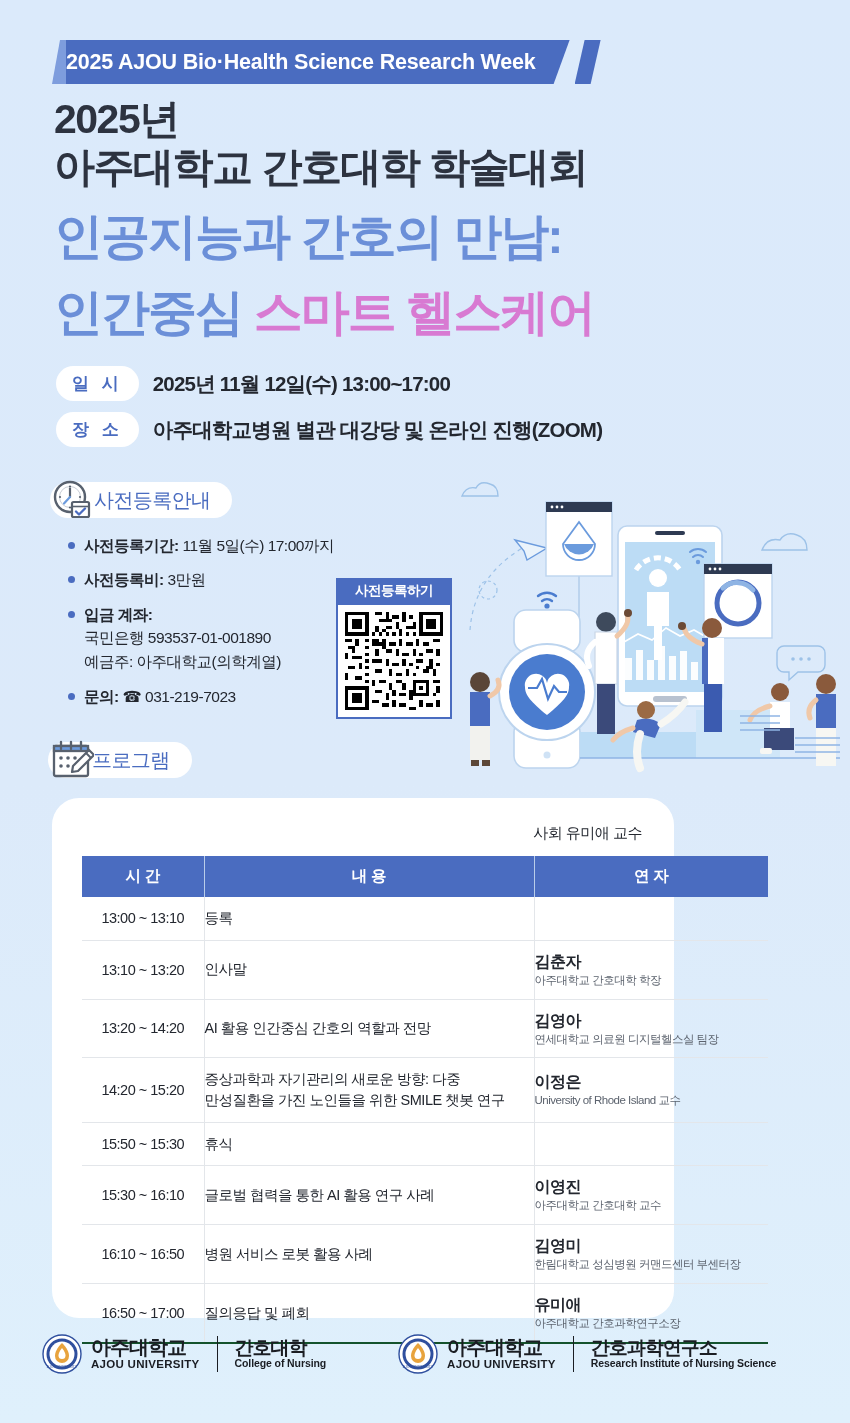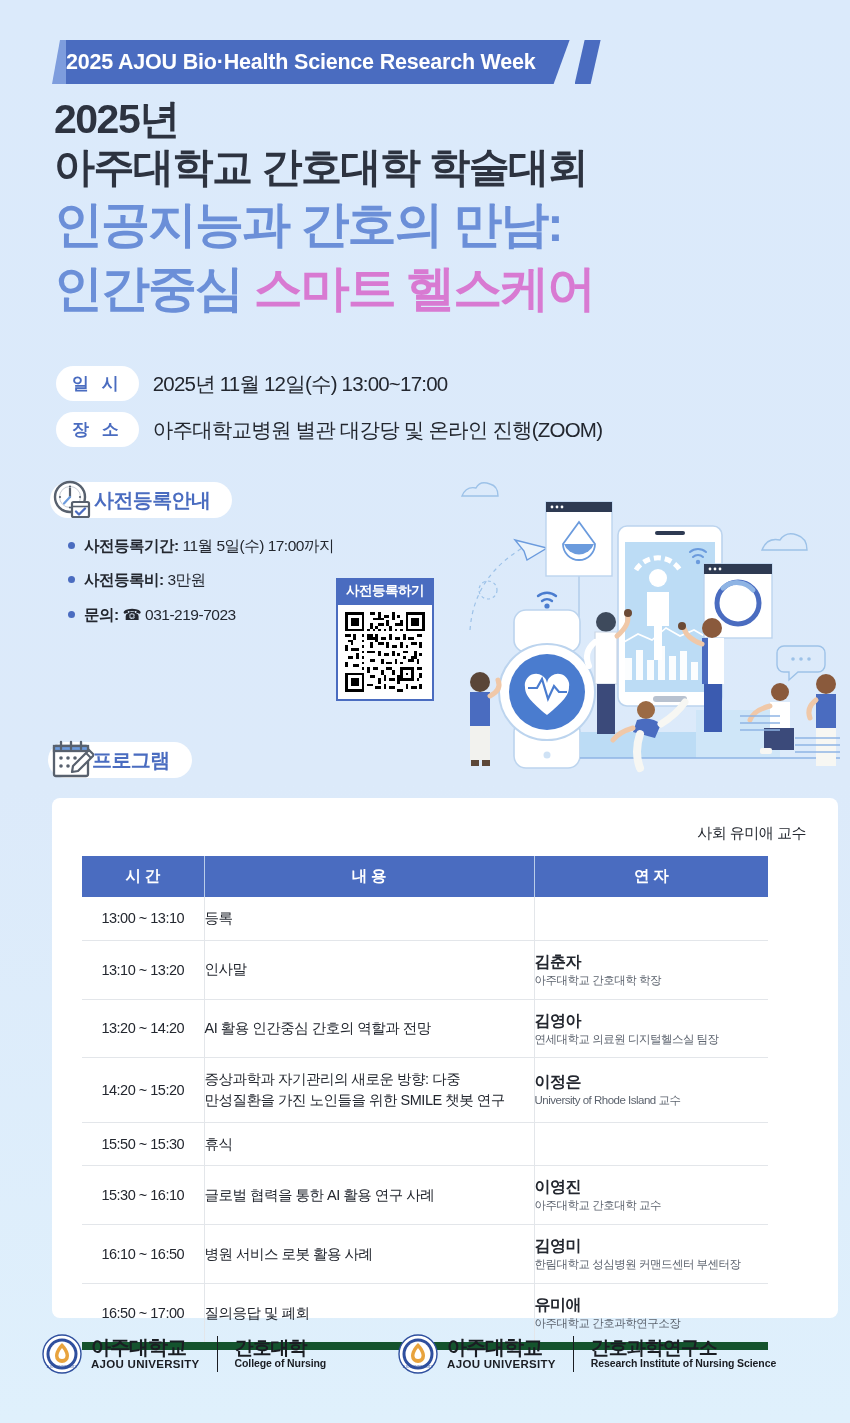--- a/index.html
+++ b/index.html
@@ -31,90 +31,90 @@
   }
   .ribbon-tail {
     width:26px; background:#4a6cc0; margin-left:5px;
     clip-path:polygon(10px 0, 100% 0, calc(100% - 10px) 100%, 0 100%);
   }
 
   
   .title-block { position:absolute; left:54px; top:96px; width:560px; }
   .t-line1 { font-size:41px; font-weight:900; color:#2d3340; letter-spacing:-1.5px; line-height:1.16; }
   .t-line2 { font-size:41px; font-weight:900; color:#2d3340; letter-spacing:-1.5px; line-height:1.16; }
-  .t-big   { font-size:49px; font-weight:900; letter-spacing:-2px; line-height:1.22; margin-top:4px; }
+  .t-big   { font-size:49px; font-weight:900; letter-spacing:-2px; line-height:1.22; margin-top:16px; }
   .c-blue { color:#6b8fd8; }
   .c-pink { color:#d87ad2; }
 
   
   .info-row { position:absolute; left:56px; display:flex; align-items:center; gap:14px; }
   .info-row.r1 { top:366px; }
   .info-row.r2 { top:412px; }
   .pill {
     background:#ffffff; color:#4a6cc0; font-weight:800; font-size:17px;
     border-radius:999px; padding:6px 16px; letter-spacing:4px;
     min-width:70px; text-align:center;
   }
-  .info-txt { font-size:20.5px; font-weight:400; color:#23272f; letter-spacing:-0.8px; }
+  .info-txt { font-size:20.5px; font-weight:700; color:#23272f; letter-spacing:-0.8px; }
 
   
   .sec-badge { position:absolute; display:flex; align-items:center; }
   .sec-badge .sb-pill {
     background:#ffffff; border-radius:999px; height:36px;
     display:flex; align-items:center; padding:0 22px 0 44px;
-    font-size:20px; font-weight:700; color:#4a6cc0; letter-spacing:-0.6px;
+    font-size:20px; font-weight:400; color:#4a6cc0; letter-spacing:-0.6px;
   }
   .sec-badge .sb-icon { position:absolute; left:0px; top:-4px; width:46px; height:44px; }
 
   .reg-badge { left:50px; top:482px; }
   .prog-badge { left:48px; top:742px; }
 
   
   .reg-list { position:absolute; left:68px; top:534px; width:330px; }
   .reg-item { display:flex; align-items:flex-start; margin-bottom:11px; }
   .bullet { width:7px; height:7px; border-radius:50%; background:#4a6cc0; margin-top:8px; margin-right:9px; flex:none; }
   .reg-body { font-size:15.5px; color:#23272f; line-height:1.5; letter-spacing:-0.5px; }
   .reg-body b { font-weight:900; }
   .reg-sub { font-size:15.5px; color:#23272f; line-height:1.55; letter-spacing:-0.5px; }
 
   
-  .qr-box { position:absolute; left:336px; top:578px; width:98px; }
+  .qr-box { position:absolute; left:336px; top:578px; width:116px; }
   .qr-label {
     background:#4a6cc0; color:#fff; text-align:center;
     font-size:13.5px; font-weight:800; padding:4px 0 5px; letter-spacing:-0.5px;
   }
   .qr-frame { background:#fff; border:2px solid #4a6cc0; border-top:none; padding:7px; }
   .qr-grid { width:100%; display:block; }
 
   
   .illus { position:absolute; left:440px; top:470px; width:410px; height:320px; }
 
   
   .prog-card {
-    position:absolute; left:52px; top:798px; width:786px; height:520px;
-    background:#ffffff; border-radius:8px;
+    position:absolute; left:52px; top:798px; width:622px; height:520px;
+    background:#ffffff; border-radius:27px;
   }
   .moderator { position:absolute; right:32px; top:26px; font-size:15px; color:#23272f; letter-spacing:-0.5px; }
 
   table.program { position:absolute; left:30px; top:58px; width:686px; border-collapse:collapse; }
   table.program thead th {
     background:#4a6cc0; color:#fff; font-size:15.5px; font-weight:700;
     padding:10px 0; letter-spacing:-0.3px; border-right:1px solid #b9cdea;
   }
   table.program thead th:last-child { border-right:none; }
   table.program td {
     border-bottom:1px solid #e3e6ea; padding:11px 0; vertical-align:middle;
     font-size:14.5px; color:#23272f; letter-spacing:-0.5px;
   }
   td.c-time { width:122px; text-align:center; border-right:1px solid #e3e6ea; font-weight:500; }
   td.c-topic { width:330px; padding-left:14px; padding-right:10px; border-right:1px solid #e3e6ea; line-height:1.42; }
   td.c-sp { width:234px; padding-left:14px; }
   .sp-name { font-size:16px; font-weight:800; color:#23272f; line-height:1.25; }
   .sp-aff { font-size:11.5px; color:#5c636e; line-height:1.3; margin-top:1px; }
-  tr.last td { border-bottom:8px solid #14532d; }
+  tr.last td { border-bottom:2px solid #14532d; }
 
   
   .footer { position:absolute; left:0; top:1334px; width:818px; display:flex; justify-content:center; gap:72px; }
   .logo { display:flex; align-items:center; gap:9px; }
   .logo-seal { width:40px; height:40px; flex:none; }
   .logo-ko { font-size:20px; font-weight:900; color:#1a1d23; letter-spacing:-1px; line-height:1.05; }
   .logo-en { font-size:11.5px; font-weight:700; color:#1a1d23; letter-spacing:0.3px; line-height:1.1; }
   .logo-div { width:1px; background:#1a1d23; align-self:stretch; margin:2px 8px 2px 8px; }
   .logo-r-ko { font-size:19px; font-weight:900; color:#1a1d23; letter-spacing:-1px; line-height:1.05; }
   .logo-r-en { font-size:10.5px; font-weight:700; color:#1a1d23; letter-spacing:-0.1px; line-height:1.1; }
@@ -170,20 +170,28 @@
     <div class="reg-item">
       <span class="bullet"></span>
       <div class="reg-body">
         <b>사전등록기간:</b><span> 11월 5일(수) 17:00까지</span>
       </div>
     </div>
     <div class="reg-item">
       <span class="bullet"></span>
       <div class="reg-body">
         <b>사전등록비:</b><span> 3만원</span>
+      </div>
+    </div>
+    <div class="reg-item">
+      <span class="bullet"></span>
+      <div class="reg-body">
+        <b>입금 계좌:</b>
+        <div class="reg-sub" style="white-space:pre-line;">국민은행 593537-01-001890
+예금주: 아주대학교(의학계열)</div>
       </div>
     </div>
     <div class="reg-item">
       <span class="bullet"></span>
       <div class="reg-body">
         <b>문의:</b><span> ☎ 031-219-7023</span>
       </div>
     </div>
   </div>
 

